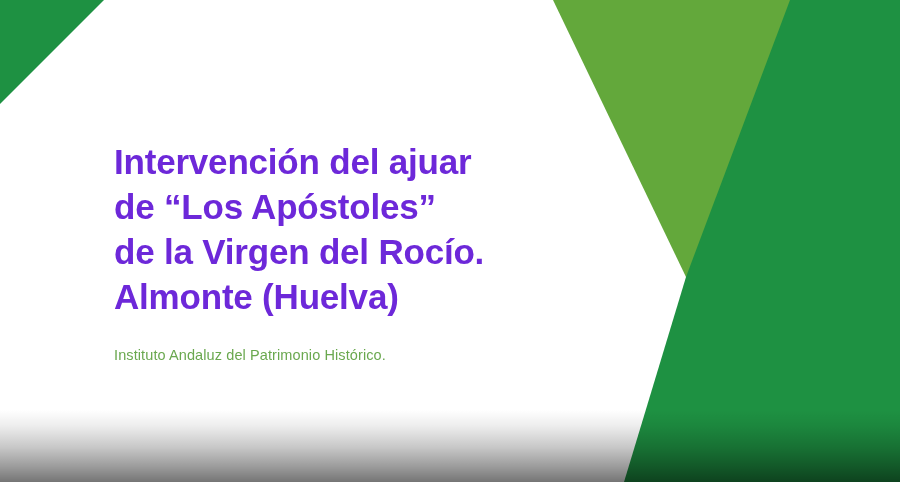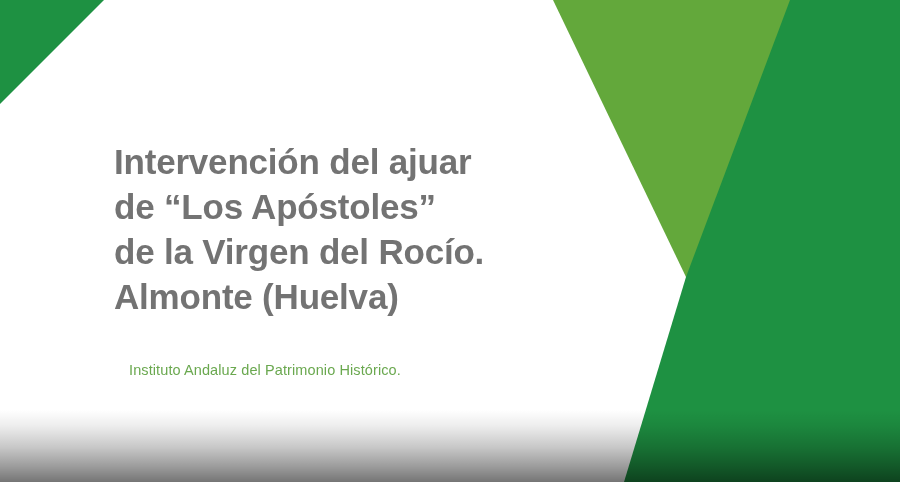--- a/index.html
+++ b/index.html
@@ -40,26 +40,26 @@
     position: absolute;
     left: 114px;
     top: 139px;
     width: 470px;
   }
   #title {
     margin: 0;
     font-size: 35px;
     line-height: 45px;
     font-weight: bold;
-    color: #737373;
+    color: #6d28d9;
     letter-spacing: -0.2px;
     white-space: pre-line;
   }
   #subtitle {
-    margin: 15px;
+    margin: 0;
     padding-top: 27px;
     font-size: 14.5px;
     line-height: 19px;
     font-weight: normal;
     color: #6aa84f;
     letter-spacing: 0.1px;
   }
 </style>
 </head>
 <body>

